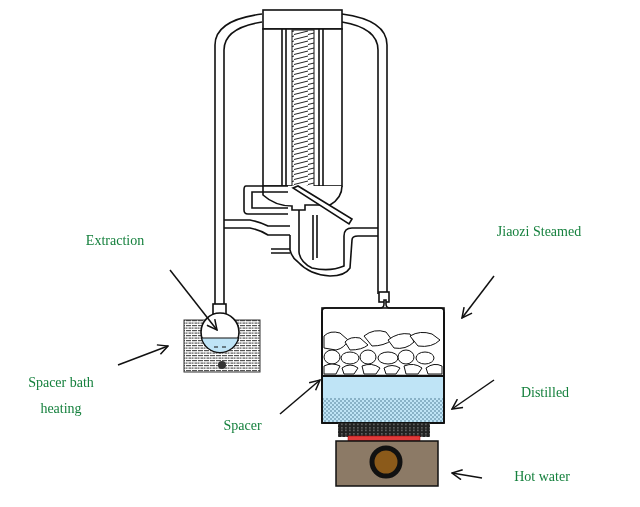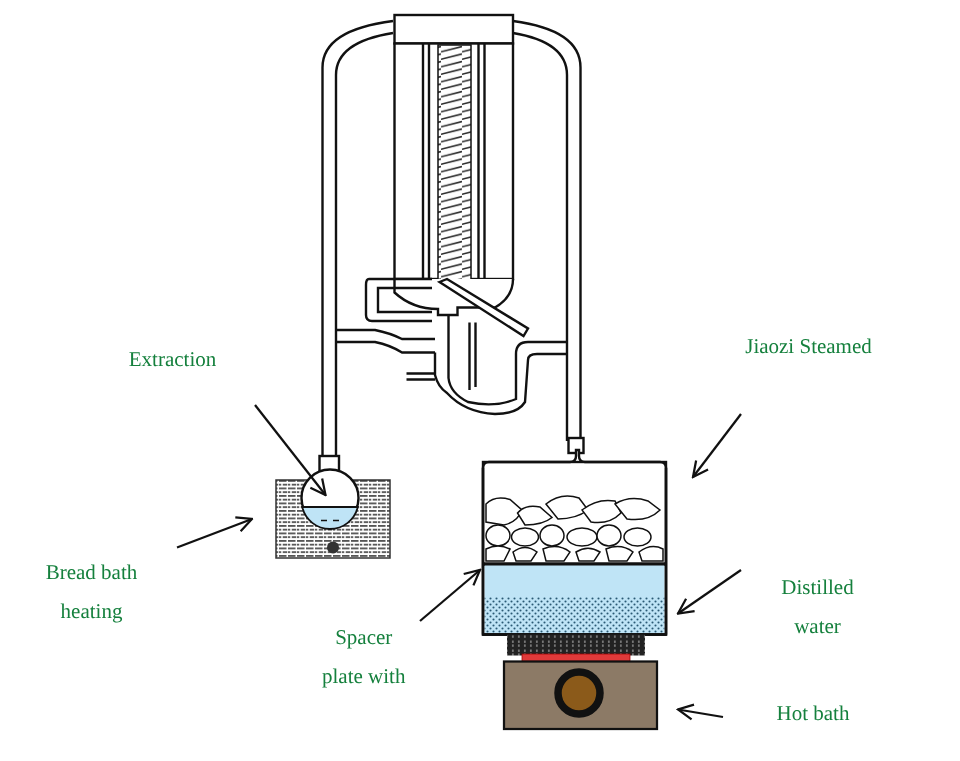--- a/index.html
+++ b/index.html
@@ -129,29 +129,27 @@
   <line x1="280" y1="414" x2="320" y2="380" stroke="#111" stroke-width="1.5" marker-end="url(#arrow)"></line>
   <line x1="494" y1="276" x2="462" y2="318" stroke="#111" stroke-width="1.5" marker-end="url(#arrow)"></line>
   <line x1="494" y1="380" x2="452" y2="409" stroke="#111" stroke-width="1.5" marker-end="url(#arrow)"></line>
   <line x1="482" y1="478" x2="452" y2="473" stroke="#111" stroke-width="1.5" marker-end="url(#arrow)"></line>
 </svg>
 
 <div class="lbl" style="left:60px; top:228px; width:110px;">
   <div>Extraction</div>
 </div>
 <div class="lbl" style="left:6px; top:370px; width:110px;">
-  <div>Bread bath</div>
+  <div>Spacer bath</div>
   <div>heating</div>
 </div>
 <div class="lbl" style="left:190px; top:413px; width:105px;">
   <div>Spacer</div>
-  <div>plate with</div>
 </div>
 <div class="lbl" style="left:464px; top:219px; width:150px;">
   <div>Jiaozi Steamed</div>
 </div>
 <div class="lbl" style="left:500px; top:336px; width:90px;margin-top:44px;">
   <div>Distilled</div>
-  <div>water</div>
 </div>
 <div class="lbl" style="left:492px; top:464px; width:100px;">
-  <div>Hot bath</div>
+  <div>Hot water</div>
 </div>
 
 </body></html>

